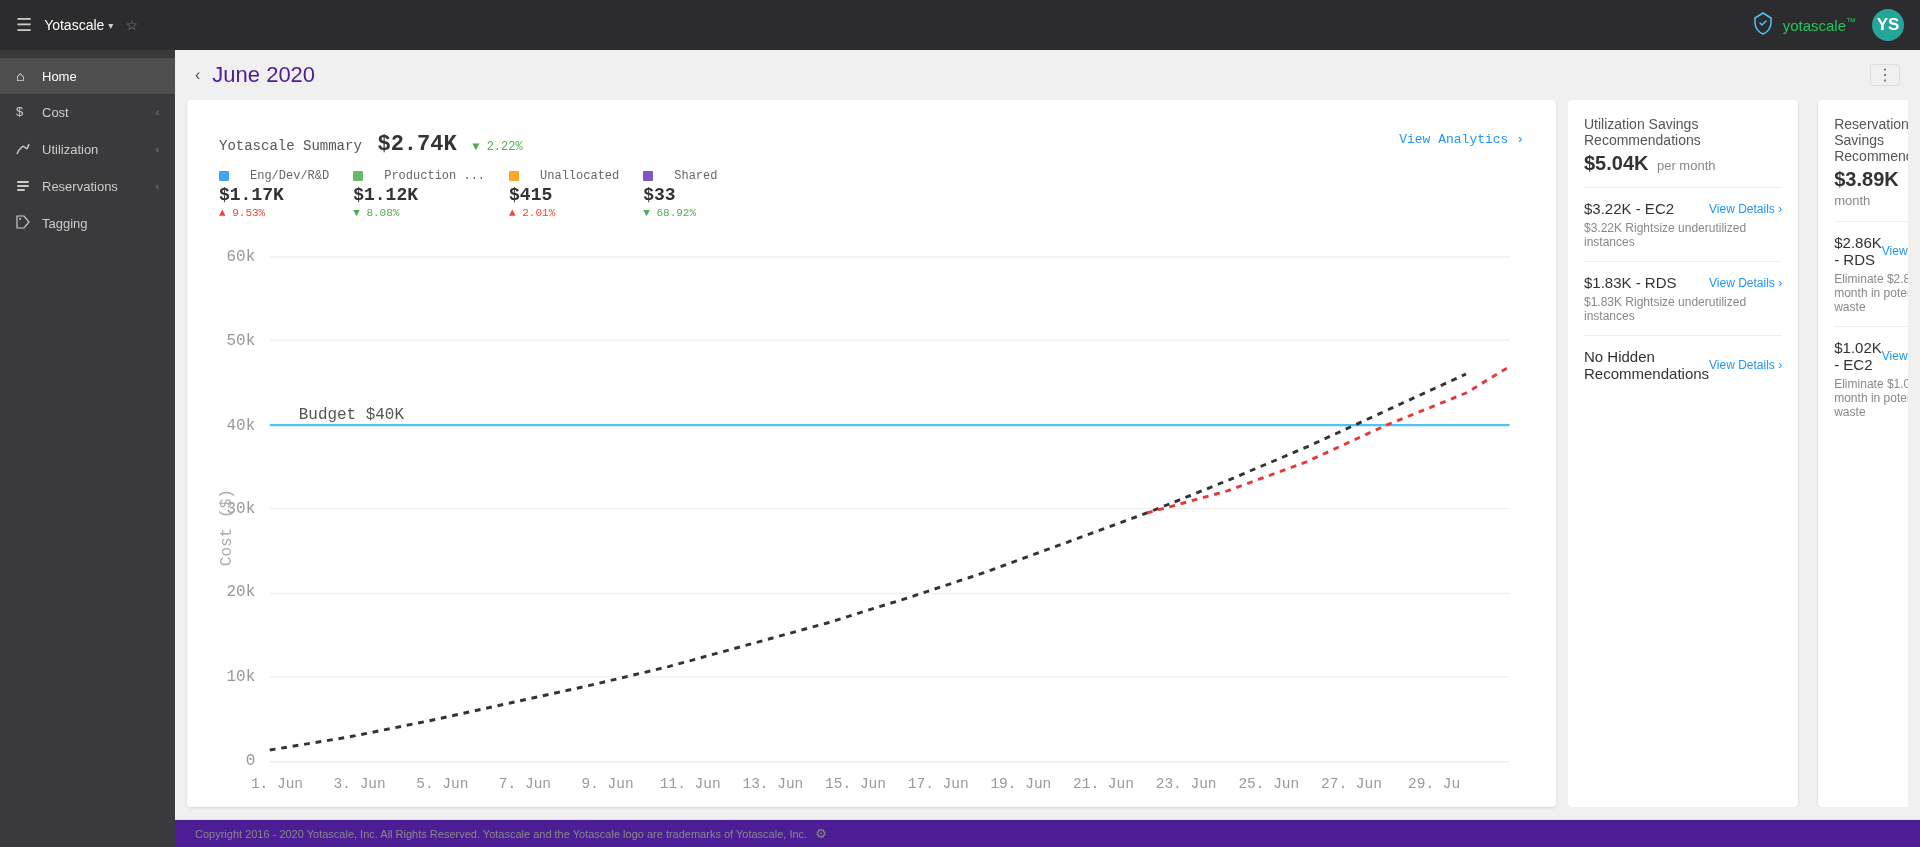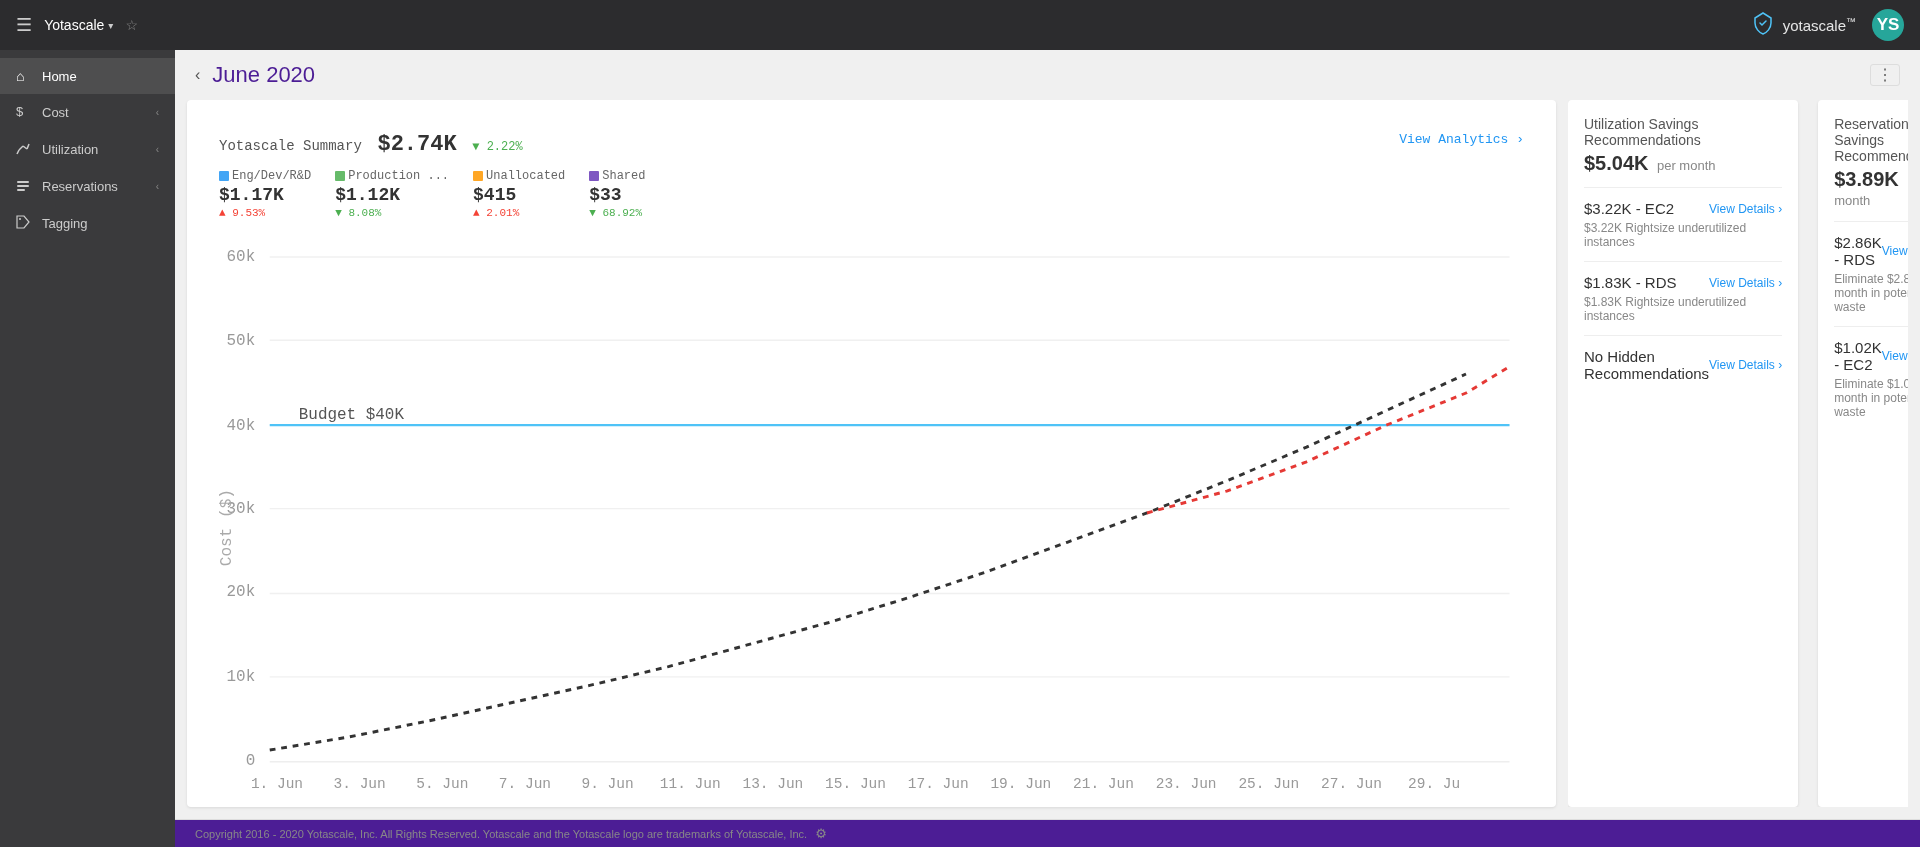--- a/index.html
+++ b/index.html
@@ -15,21 +15,21 @@
       flex-shrink: 0;
     }
     .navbar-left { display: flex; align-items: center; gap: 12px; }
     .hamburger-icon { color: #ccc; cursor: pointer; font-size: 18px; }
     .brand-name { color: #fff; font-size: 14px; font-weight: 500; cursor: pointer; display: flex; align-items: center; gap: 4px; }
     .brand-chevron { color: #ccc; font-size: 10px; }
     .star-icon { color: #888; font-size: 14px; cursor: pointer; }
     .navbar-right { margin-left: auto; display: flex; align-items: center; gap: 16px; }
     .yotascale-logo { display: flex; align-items: center; gap: 8px; }
     .logo-icon { color: #4fc3f7; font-size: 20px; }
-    .logo-text { color: #e5e5e5; font-size: 15px; font-weight: 300; text-align: right; }
+    .logo-text { color: #22c55e; font-size: 15px; font-weight: 300; text-align: right; }
     .logo-tm { font-size: 10px; vertical-align: super; }
     .avatar { width: 32px; height: 32px; border-radius: 50%; background: #26a69a; color: #fff; display: flex; align-items: center; justify-content: center; font-size: 17px; font-weight: 600; cursor: pointer; }
 
     
     .main-layout { display: flex; flex: 1; overflow: hidden; }
 
     
     .sidebar {
       width: 175px;
       background: #3a3a3c;
@@ -107,21 +107,21 @@
     .pct-up { color: #f44336; }
     .view-analytics { color: #2196f3; font-size: 13px; cursor: pointer; text-decoration: none; }
 
     
     .legend-row {
       display: flex;
       gap: 24px;
       margin-bottom: 16px;
     }
     .legend-item { display: flex; flex-direction: column; gap: 2px; }
-    .legend-label-row { display: flex; align-items: center; gap: 3px; font-size: 12px; color: #666; }
+    .legend-label-row { display: flex; align-items: center; gap: 21px; font-size: 12px; color: #666; }
     .legend-dot { width: 10px; height: 10px; border-radius: 1px; flex-shrink: 0; }
     .legend-value { font-size: 18px; font-weight: 600; color: #333; }
     .legend-pct { font-size: 11px; }
 
     
     .chart-container {
       flex: 1;
       position: relative;
     }
     .chart-svg { width: 100%; height: 100%; }

